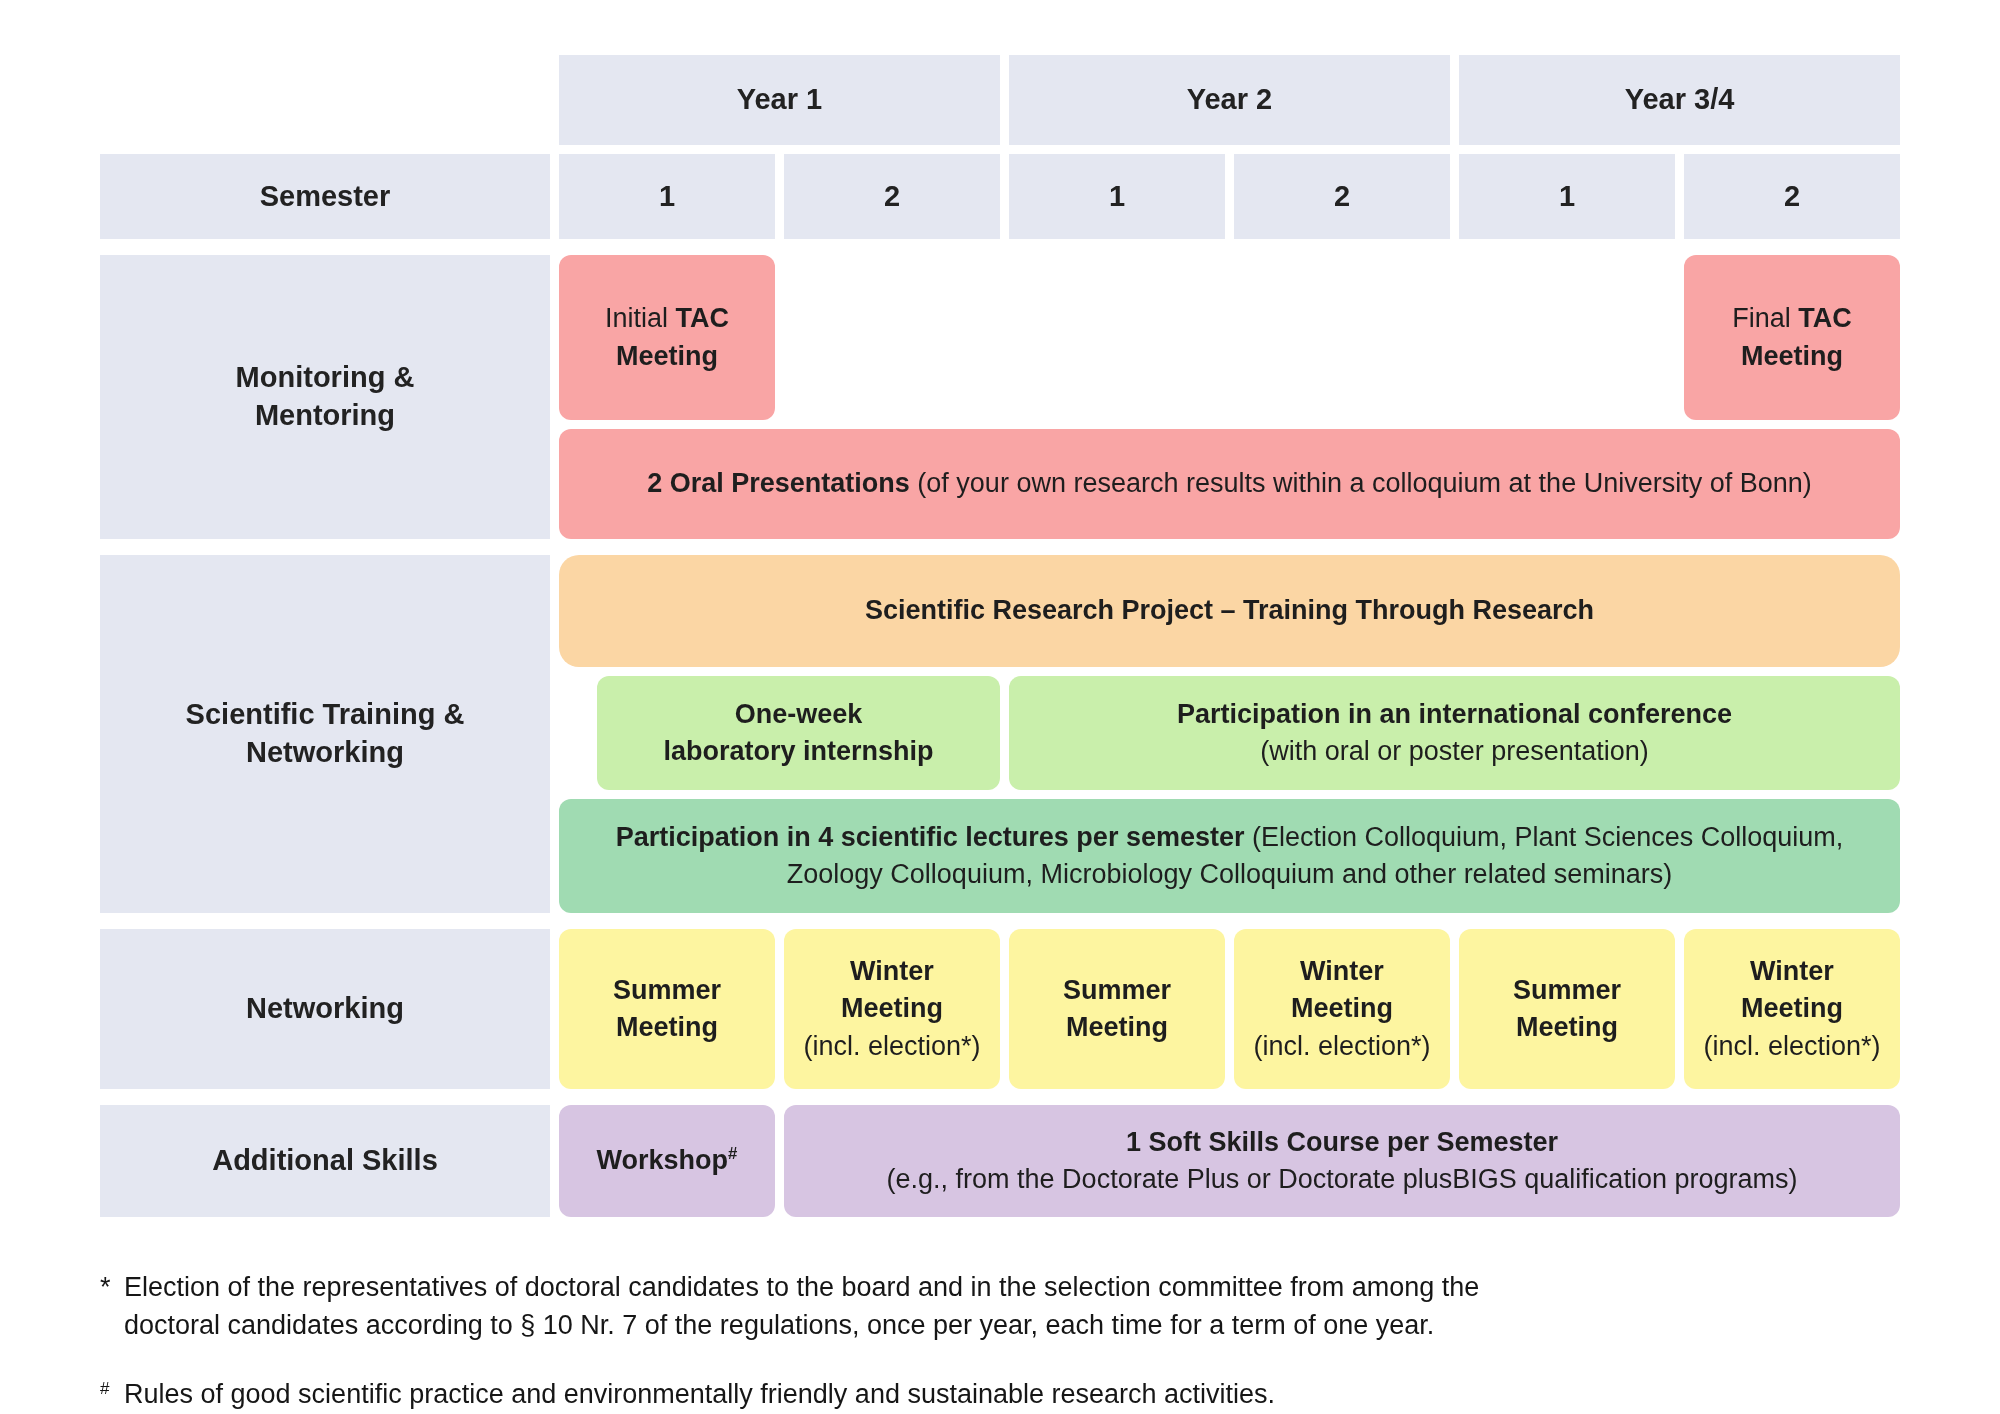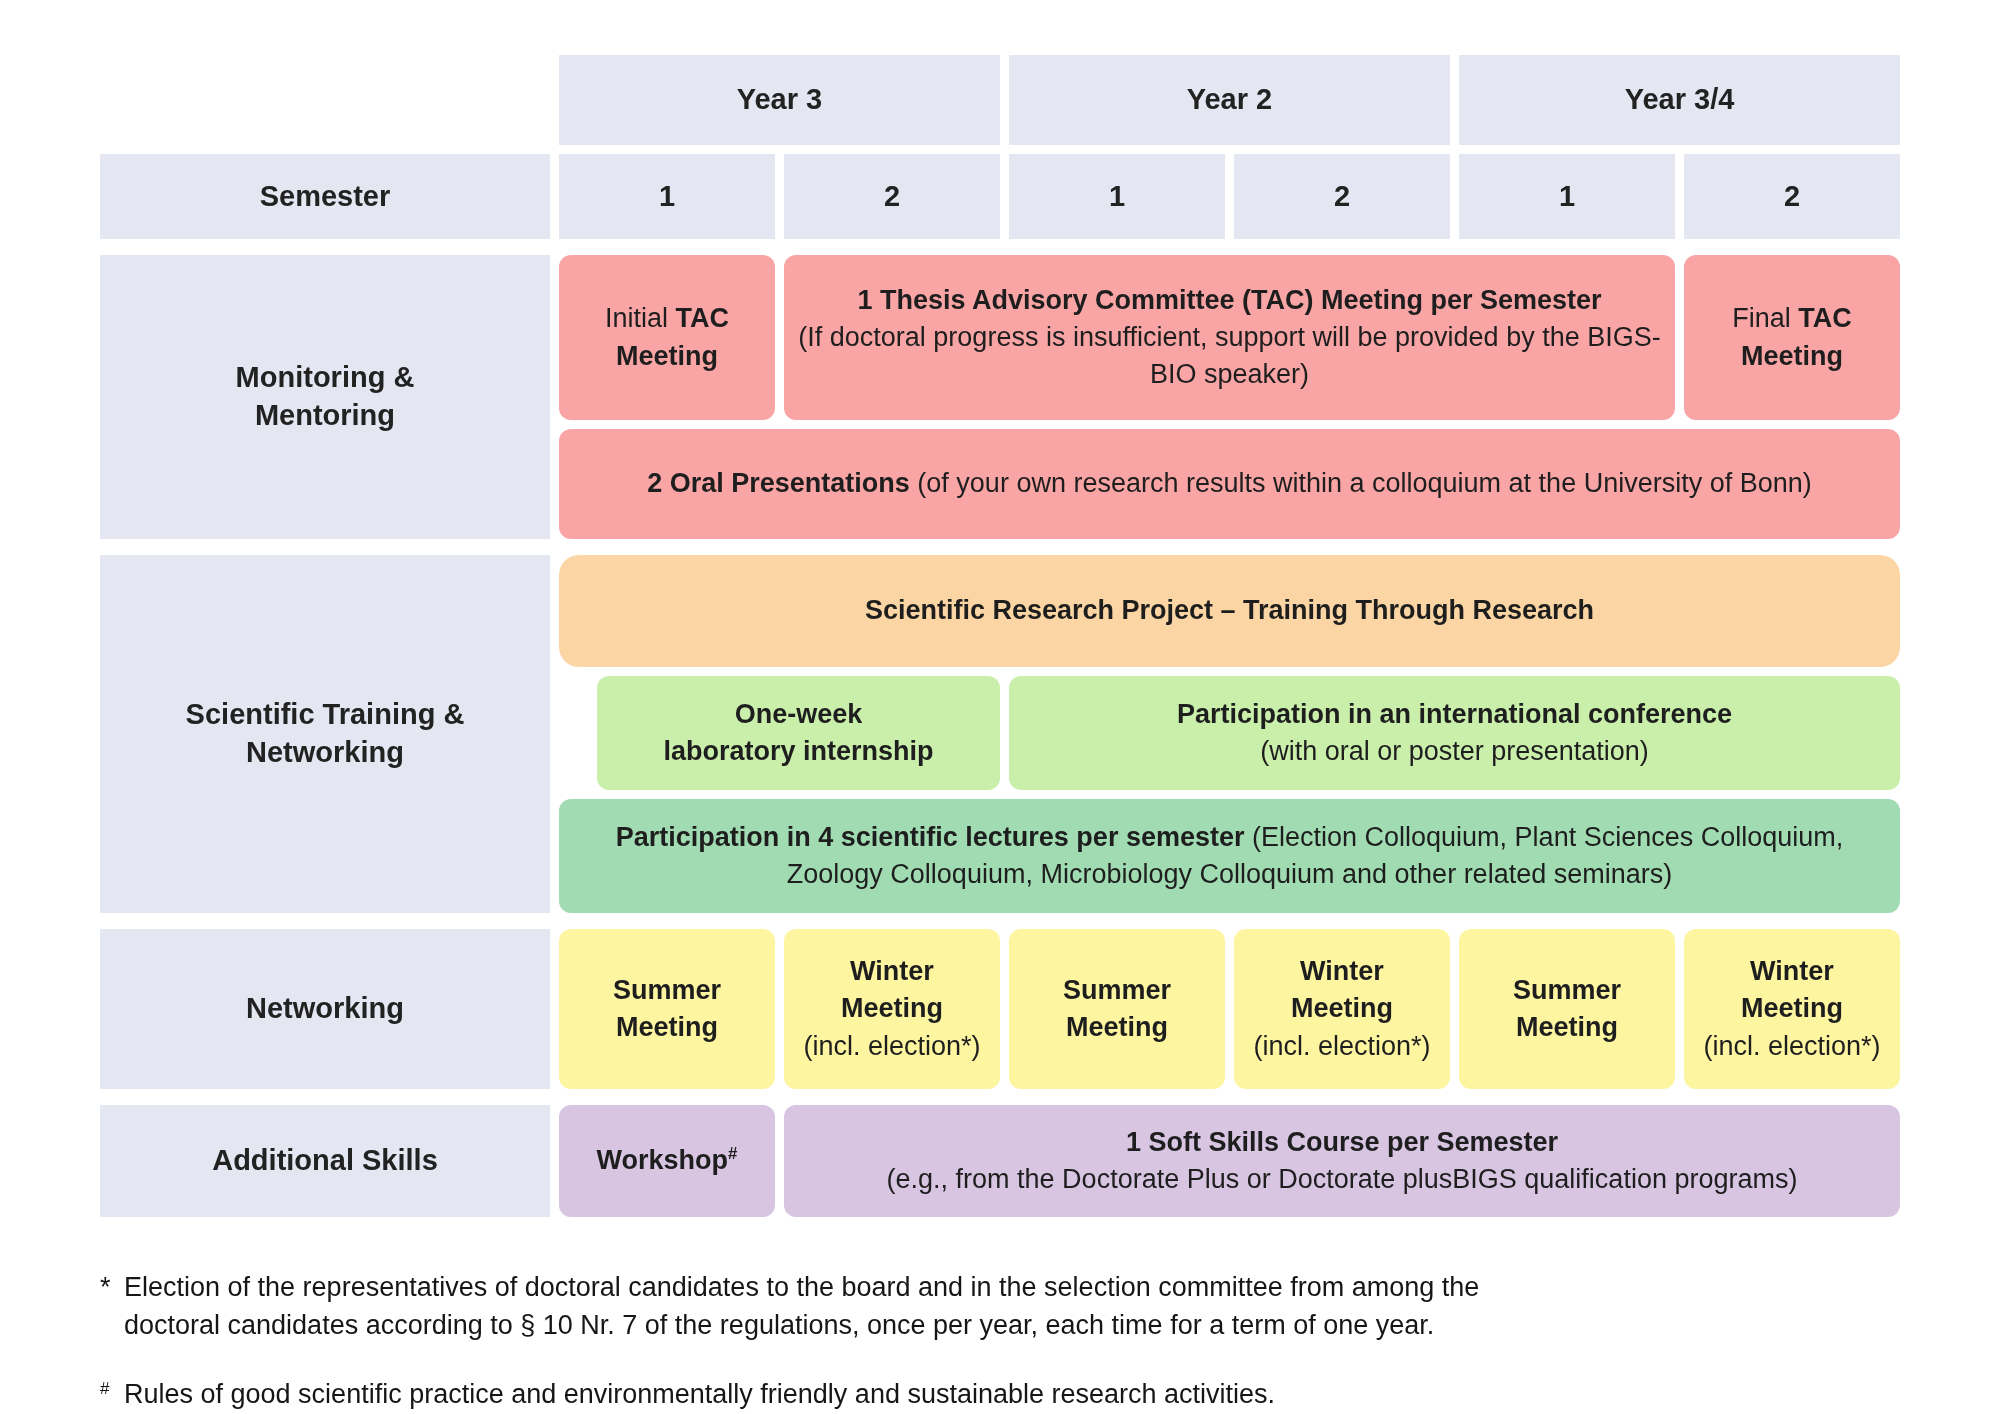--- a/index.html
+++ b/index.html
@@ -71,47 +71,41 @@
   .fn .mk { position: absolute; left: 0; top: 0; }
   .fn .mk.sup { font-size: 17px; top: 2px; }
 </style>
 </head>
 <body>
 
 <div class="board">
 
   <section class="grid head">
     <div class="c1 r1"></div>
-    <div class="cell gray y1 r1">Year 3</div>
+    <div class="cell gray y1 r1">Year 1</div>
     <div class="cell gray y2 r1">Year 2</div>
     <div class="cell gray y3 r1">Year 3/4</div>
 
     <div class="cell gray c1 r2">Semester</div>
     <div class="cell gray c2 r2">1</div>
     <div class="cell gray c3 r2">2</div>
     <div class="cell gray c4 r2">1</div>
     <div class="cell gray c5 r2">2</div>
     <div class="cell gray c6 r2">1</div>
     <div class="cell gray c7 r2">2</div>
   </section>
 
   <section class="grid mon">
     <div class="cell gray c1 rspan2">Monitoring &amp;
 Mentoring</div>
 
     <div class="cell pink rounded c2 r1">
       <div class="txt"><span>Initial </span><span class="b">TAC Meeting</span></div>
     </div>
 
-    <div class="cell pink rounded tacmid r1">
-      <div class="txt">
-        <span class="line b">1 Thesis Advisory Committee (TAC) Meeting per Semester</span>
-        <span class="line">(If doctoral progress is insufficient, support will be provided by the BIGS-BIO speaker)</span>
-      </div>
-    </div>
 
     <div class="cell pink rounded c7 r1">
       <div class="txt"><span>Final </span><span class="b">TAC Meeting</span></div>
     </div>
 
     <div class="cell pink rounded full r2">
       <div class="txt"><span class="b">2 Oral Presentations</span><span> (of your own research results within a colloquium at the University of Bonn)</span></div>
     </div>
   </section>
 

